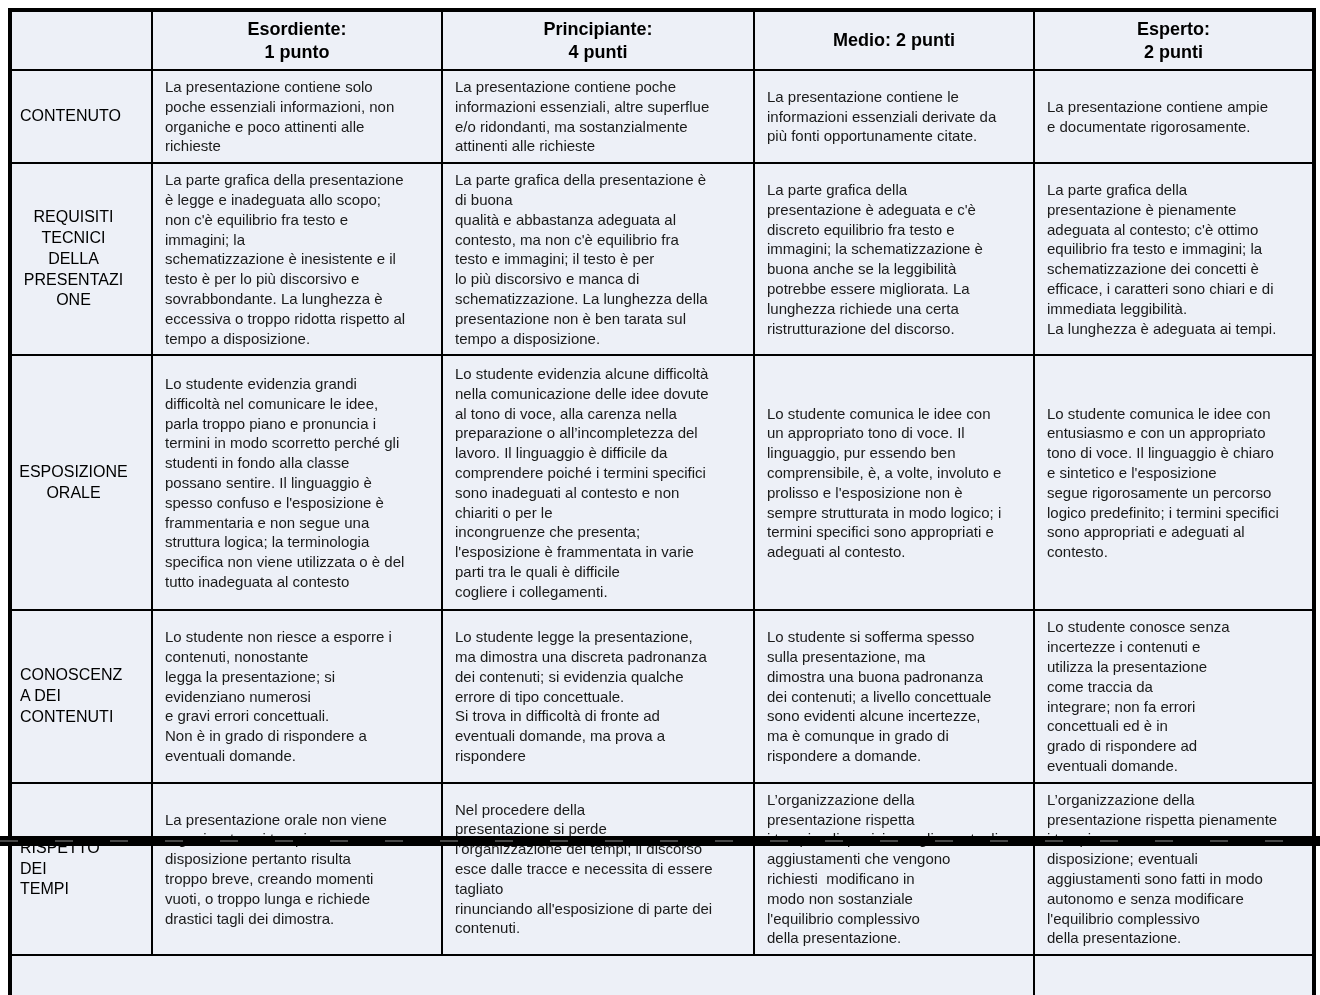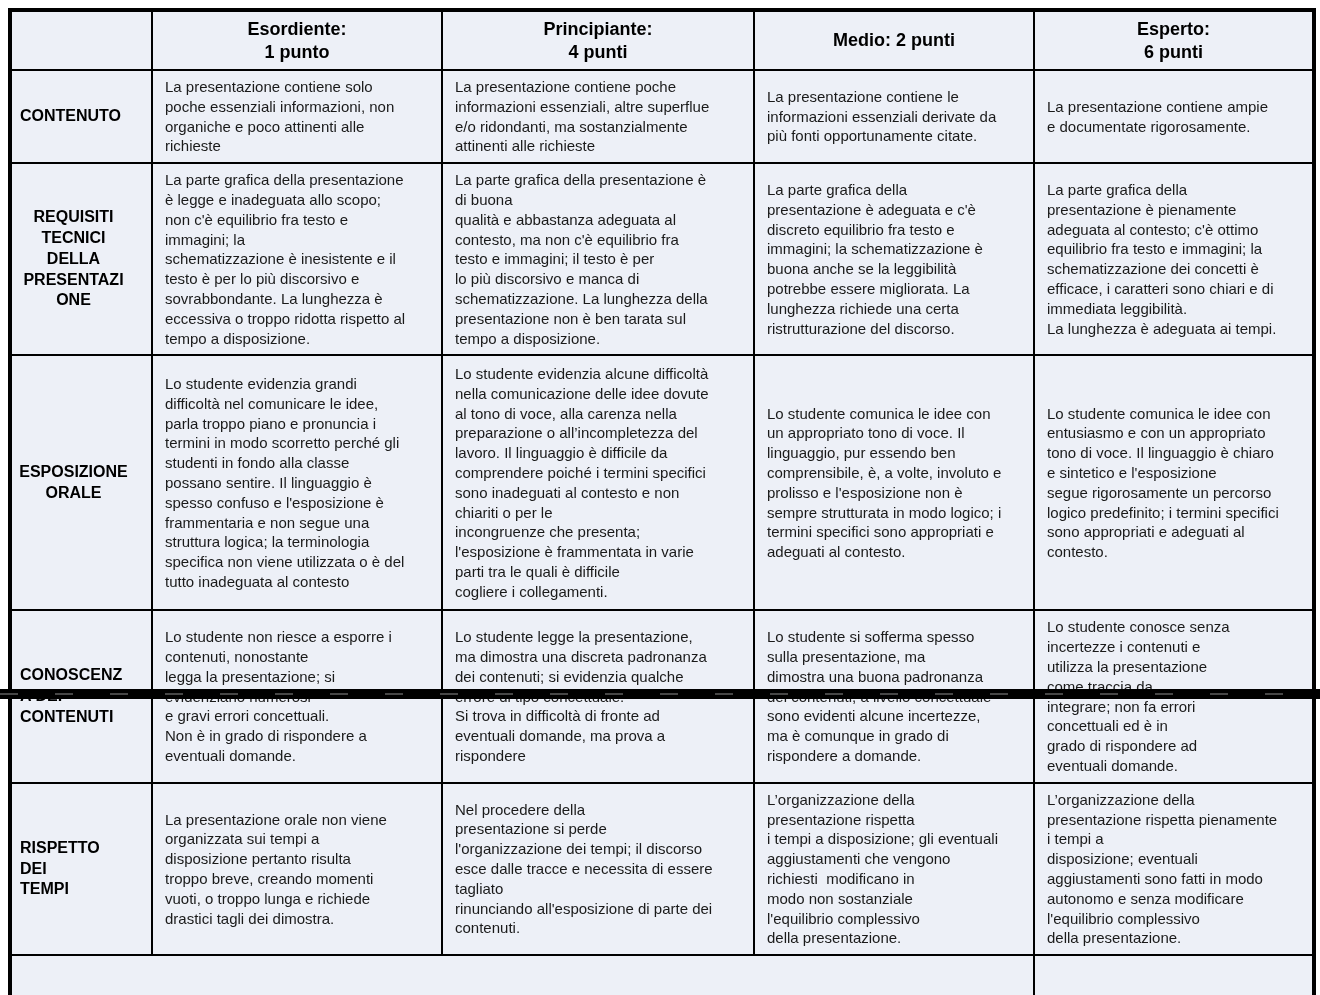--- a/index.html
+++ b/index.html
@@ -8,21 +8,21 @@
     width: 1320px;
     height: 995px;
     background: #ffffff;
     overflow: hidden;
     font-family: "Liberation Sans", sans-serif;
     color: var(--text, #1a1a1a);
   }
   .page {
     position: relative;
     width: 1320px;
-    height: 699px;
+    height: 846px;
   }
   table.rubric {
     position: absolute;
     left: 8px;
     top: 8px;
     width: 1304px;
     border-collapse: collapse;
     table-layout: fixed;
     border: 4px solid var(--border, #000);
     background: var(--cell-bg, #edf0f7);
@@ -46,21 +46,21 @@
   thead th.level-header {
     font-size: 18px;
     font-weight: bold;
     text-align: center;
     line-height: 1.25;
     padding: 4px 6px;
     color: #000;
   }
   tbody th.criterion {
     font-size: 16px;
-    font-weight: bold;
+    font-weight: normal;
     text-align: left;
     padding: 6px 20px 6px 8px;
     line-height: 1.3;
     color: #000;
   }
   tbody tr:nth-child(2) th.criterion,
   tbody tr:nth-child(3) th.criterion {
     text-align: center;
     padding-left: 4px;
   }
@@ -119,21 +119,21 @@
     </colgroup>
     <thead>
       <tr>
         <th class="level-header"></th>
         <th class="level-header">Esordiente:
 1 punto</th>
         <th class="level-header">Principiante:
 4 punti</th>
         <th class="level-header">Medio: 2 punti</th>
         <th class="level-header">Esperto:
-6 punti</th>
+2 punti</th>
       </tr>
     </thead>
     <tbody>
         <tr>
           <th class="criterion">CONTENUTO</th>
           <td>La presentazione contiene solo
 poche essenziali informazioni, non
 organiche e poco attinenti alle
 richieste</td>
           <td>La presentazione contiene poche

